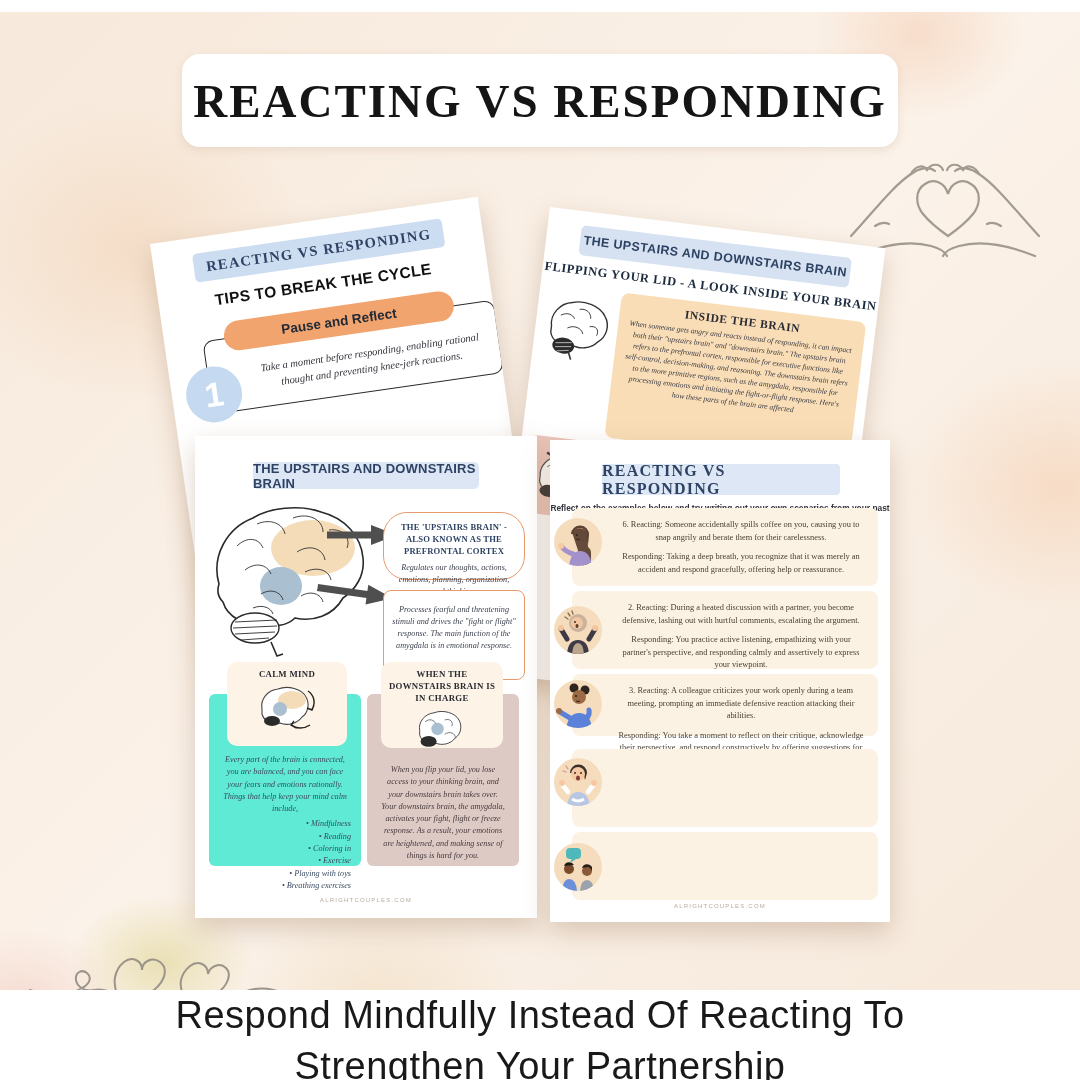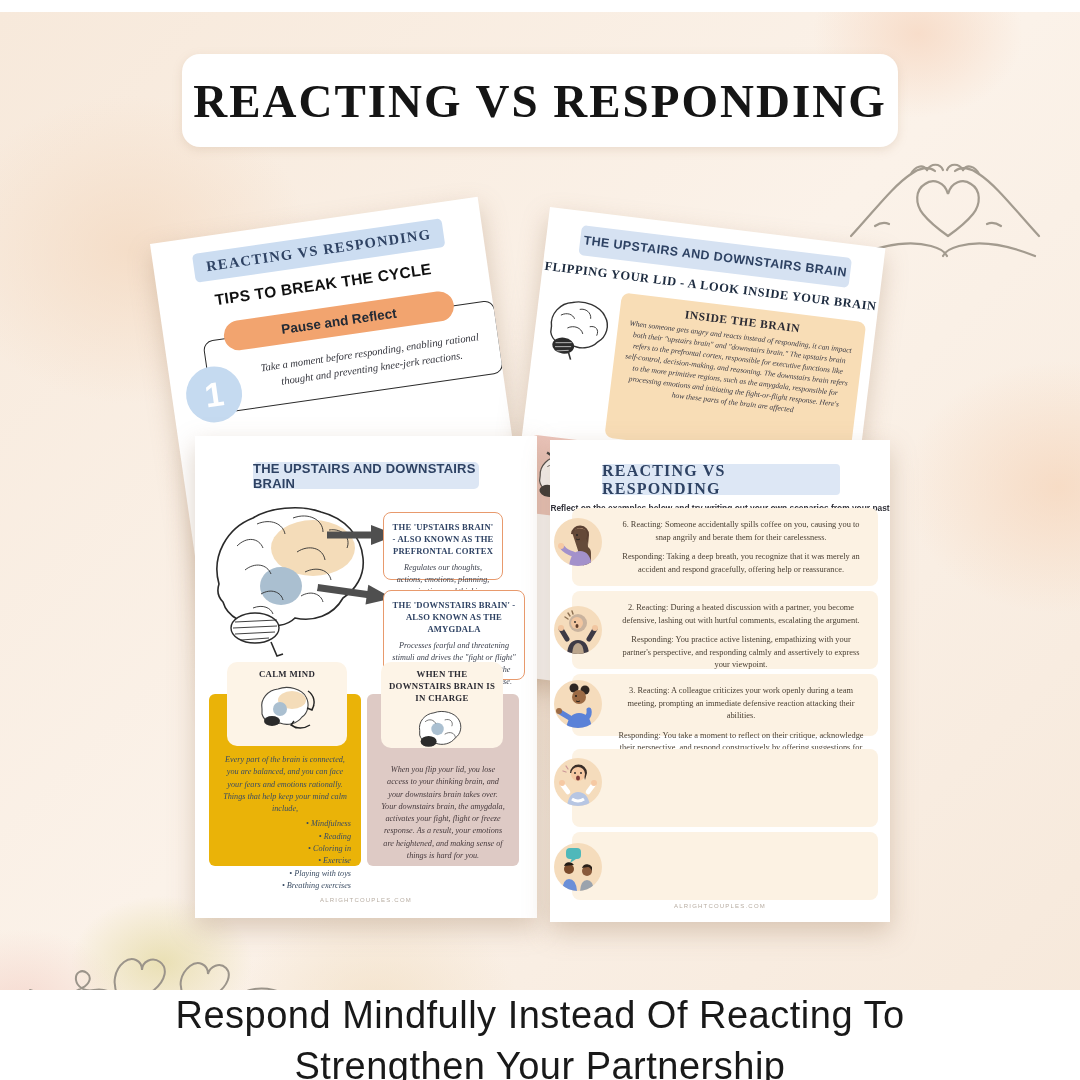--- a/index.html
+++ b/index.html
@@ -85,36 +85,36 @@
 
   
   .pageC { left:195px; top:424px; width:342px; height:482px; z-index:5; }
   .pc-banner { left:58px; top:26px; width:226px; height:27px; font-weight:bold;
     font-size:13px; letter-spacing:.2px; background:#dce6f4; }
   .pc-brain { position:absolute; left:2px; top:60px; }
   .pc-arrow1 { position:absolute; left:132px; top:88px; }
   .pc-arrow2 { position:absolute; left:122px; top:146px; transform:rotate(8deg); }
   .pc-obox { position:absolute; border:1.5px solid #e89a6d; border-radius:8px; background:#fff;
     text-align:center; padding-top:8px; }
-  .pc-obox1 { left:188px; top:76px; width:120px; height:68px; }
+  .pc-obox1 { left:188px; top:76px; width:142px; height:68px;border-radius:24px; }
   .pc-obox2 { left:188px; top:154px; width:142px; height:90px; }
   .pc-obox-title { font-family:"Liberation Serif", serif; font-weight:bold; font-size:8.6px;
     line-height:1.4; letter-spacing:.2px; color:#2e4263; padding:0 6px; }
   .pc-obox-body { margin-top:5px; font-family:"Liberation Serif", serif; font-style:italic;
     font-size:8.2px; line-height:1.45; color:#3f4450; padding:0 8px; }
   .pc-card { position:absolute; background:#fdf4e7; border-radius:10px; z-index:2;
     text-align:center; padding-top:7px; }
   .pc-card1 { left:32px; top:226px; width:120px; height:84px; }
   .pc-card2 { left:186px; top:226px; width:122px; height:86px; }
   .pc-card-title { font-family:"Liberation Serif", serif; font-weight:bold; font-size:8.8px;
     letter-spacing:.3px; color:#2b2b33; line-height:1.35; padding:0 6px; }
   .pc-panel { position:absolute; top:258px; height:172px; border-radius:6px; z-index:1;
     font-family:"Liberation Serif", serif; font-style:italic; font-size:8.2px; line-height:1.5;
     text-align:center; }
-  .pc-panel1 { left:14px; width:152px; background:#eab308; color:#3a4c63; padding:60px 10px 0; }
+  .pc-panel1 { left:14px; width:152px; background:#5eead4; color:#3a4c63; padding:60px 10px 0; }
   .pc-panel2 { left:172px; width:152px; background:#decac5; color:#463a3d; padding:70px 13px 14px; }
   .pc-bullets { list-style:none; text-align:right; margin:3px 0 0 24px; }
   .pc-bullets li::before { content:"•  "; }
   .page-footer { position:absolute; left:0; right:0; text-align:center; font-size:6px;
     letter-spacing:1.2px; color:#b7aca1; }
   .pc-footer { bottom:15px; }
   .pd-footer { bottom:13px; }
 
   
   .pageD { left:550px; top:428px; width:340px; height:482px; z-index:6; }
@@ -230,21 +230,20 @@
     <svg class="pc-arrow2" width="78" height="22" viewBox="0 0 78 22">
       <path d="M0,11 H52" stroke="#4f4f4f" stroke-width="7"></path>
         <path d="M50,1 L76,11 L50,21 Z" fill="#4f4f4f"></path>
     </svg>
 
     <div class="pc-obox pc-obox1">
       <div class="pc-obox-title">THE 'UPSTAIRS BRAIN' - ALSO KNOWN AS THE PREFRONTAL CORTEX</div>
       <div class="pc-obox-body">Regulates our thoughts, actions, emotions, planning, organization, and thinking.</div>
     </div>
     <div class="pc-obox pc-obox2">
-      <div class="pc-obox-title">THE 'DOWNSTAIRS BRAIN' - ALSO KNOWN AS THE AMYGDALA</div>
       <div class="pc-obox-body">Processes fearful and threatening stimuli and drives the "fight or flight" response. The main function of the amygdala is in emotional response.</div>
     </div>
 
     <div class="pc-card pc-card1">
       <div class="pc-card-title">CALM MIND</div>
       <svg width="74" height="50" viewBox="0 0 74 50">
         <path d="M12,28 C10,18 18,9 28,8 C38,4 52,8 56,16 C60,23 58,32 52,36 C47,43 37,45 30,42 C22,45 14,40 12,33 Z" fill="#fff" stroke="#444" stroke-width="1.1"></path>
         <ellipse cx="42" cy="19" rx="14" ry="9" fill="#f4dcb9"></ellipse>
         <circle cx="30" cy="28" r="7" fill="#aabfd0"></circle>
         <ellipse cx="22" cy="40" rx="8" ry="5" fill="#2b2b2b"></ellipse>

